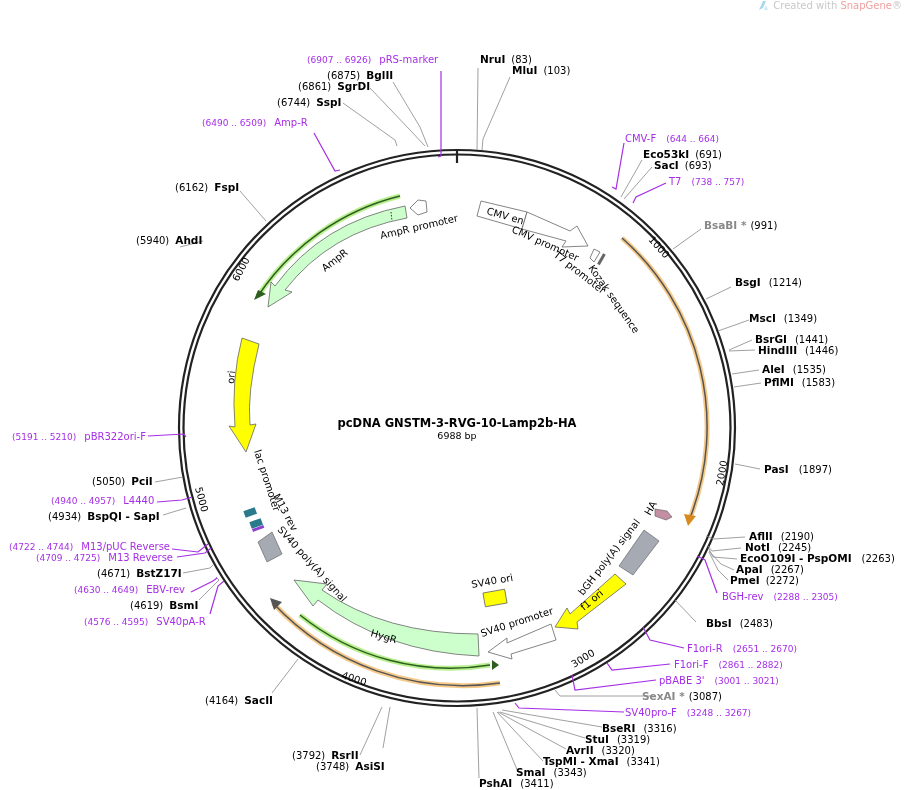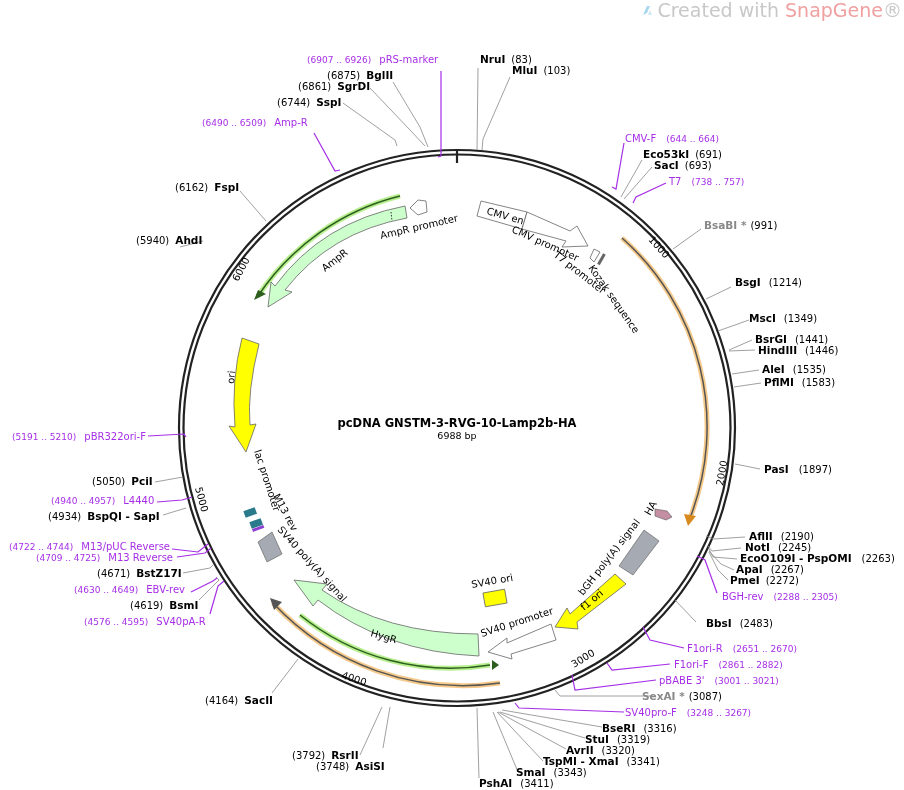--- a/index.html
+++ b/index.html
@@ -1,18 +1,18 @@
 <!DOCTYPE html>
 <html><head>
 <meta charset="utf-8">
 <style>
   html,body{margin:0;padding:0;background:#ffffff;}
   body{width:904px;height:790px;position:relative;overflow:hidden;font-family:"DejaVu Sans",sans-serif;}
   svg{position:absolute;left:0;top:0;}
-  .watermark{position:absolute;right:2px;top:-1px;font-size:19px;color:#c8c8c8;display:flex;align-items:center;gap:4px;}
+  .watermark{position:absolute;right:2px;top:-1px;font-size:10px;color:#c8c8c8;display:flex;align-items:center;gap:4px;}
   .watermark .snap{color:#f0a0a0;}
   .enz{font-size:10px;fill:#000;}
   .enz .nm{font-weight:bold;font-size:10.5px;}
   .enz.gray .nm{fill:#888;}
   .pr{font-size:10px;fill:#a62ee6;}
   .lbl{font-size:10px;fill:#000;}
   .ln{stroke:#888;stroke-width:0.8;fill:none;}
   .pln{stroke:#a62ee6;stroke-width:1.2;fill:none;}
 </style>
 </head>

